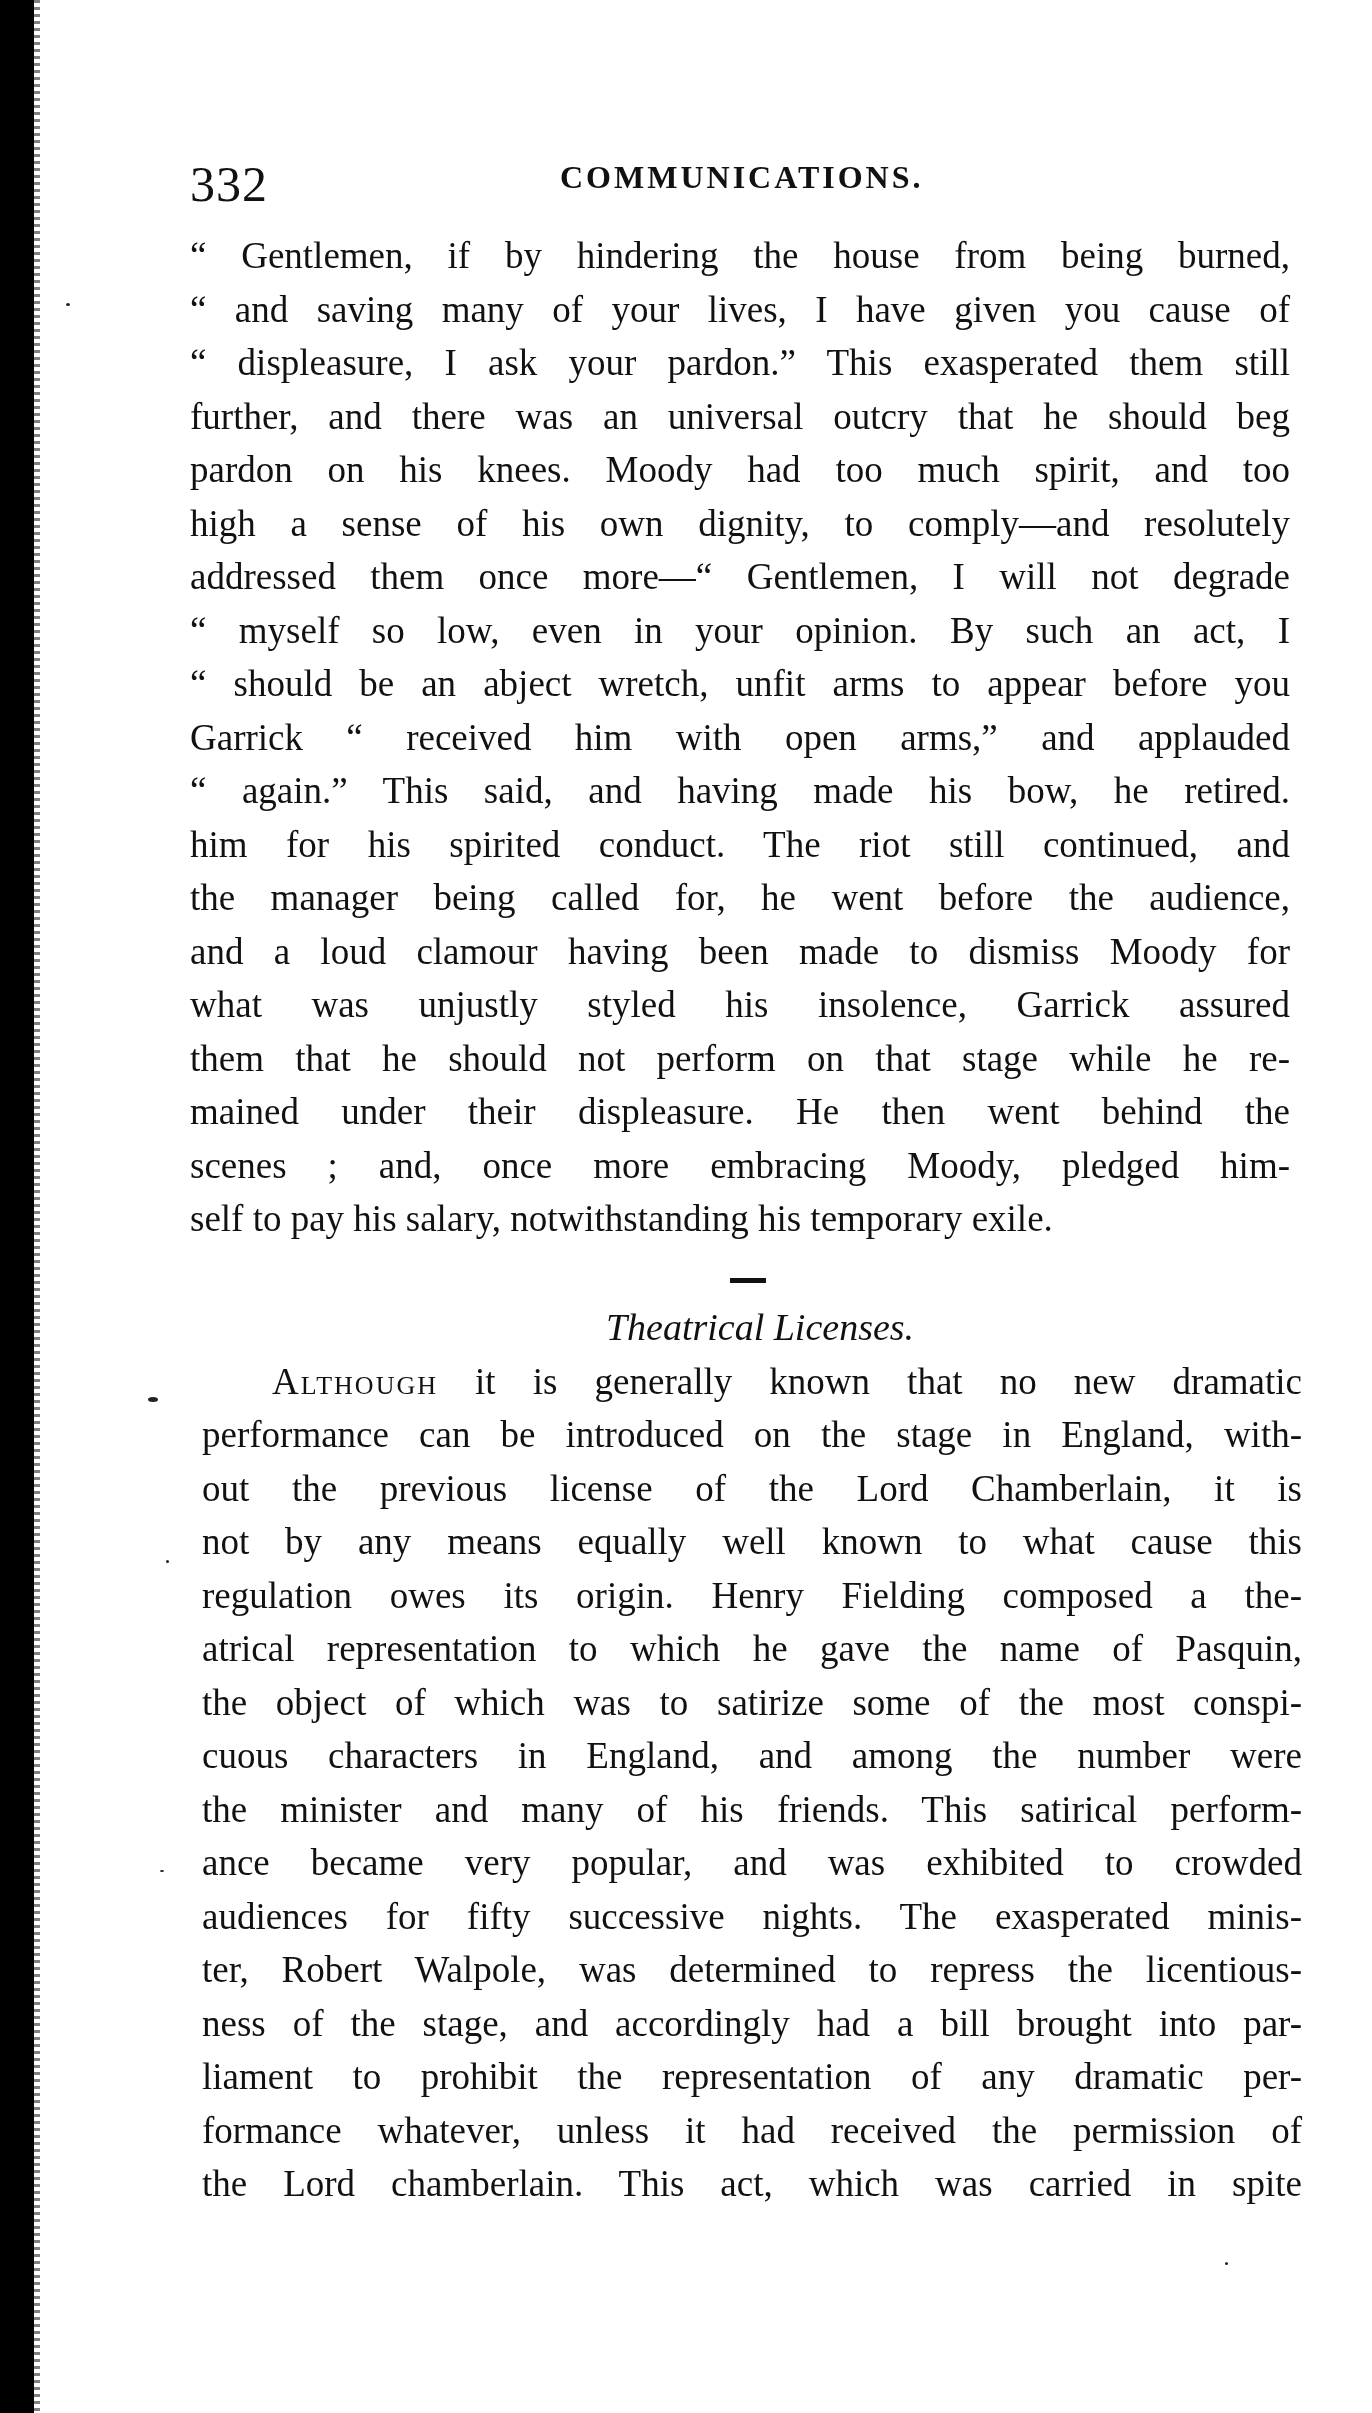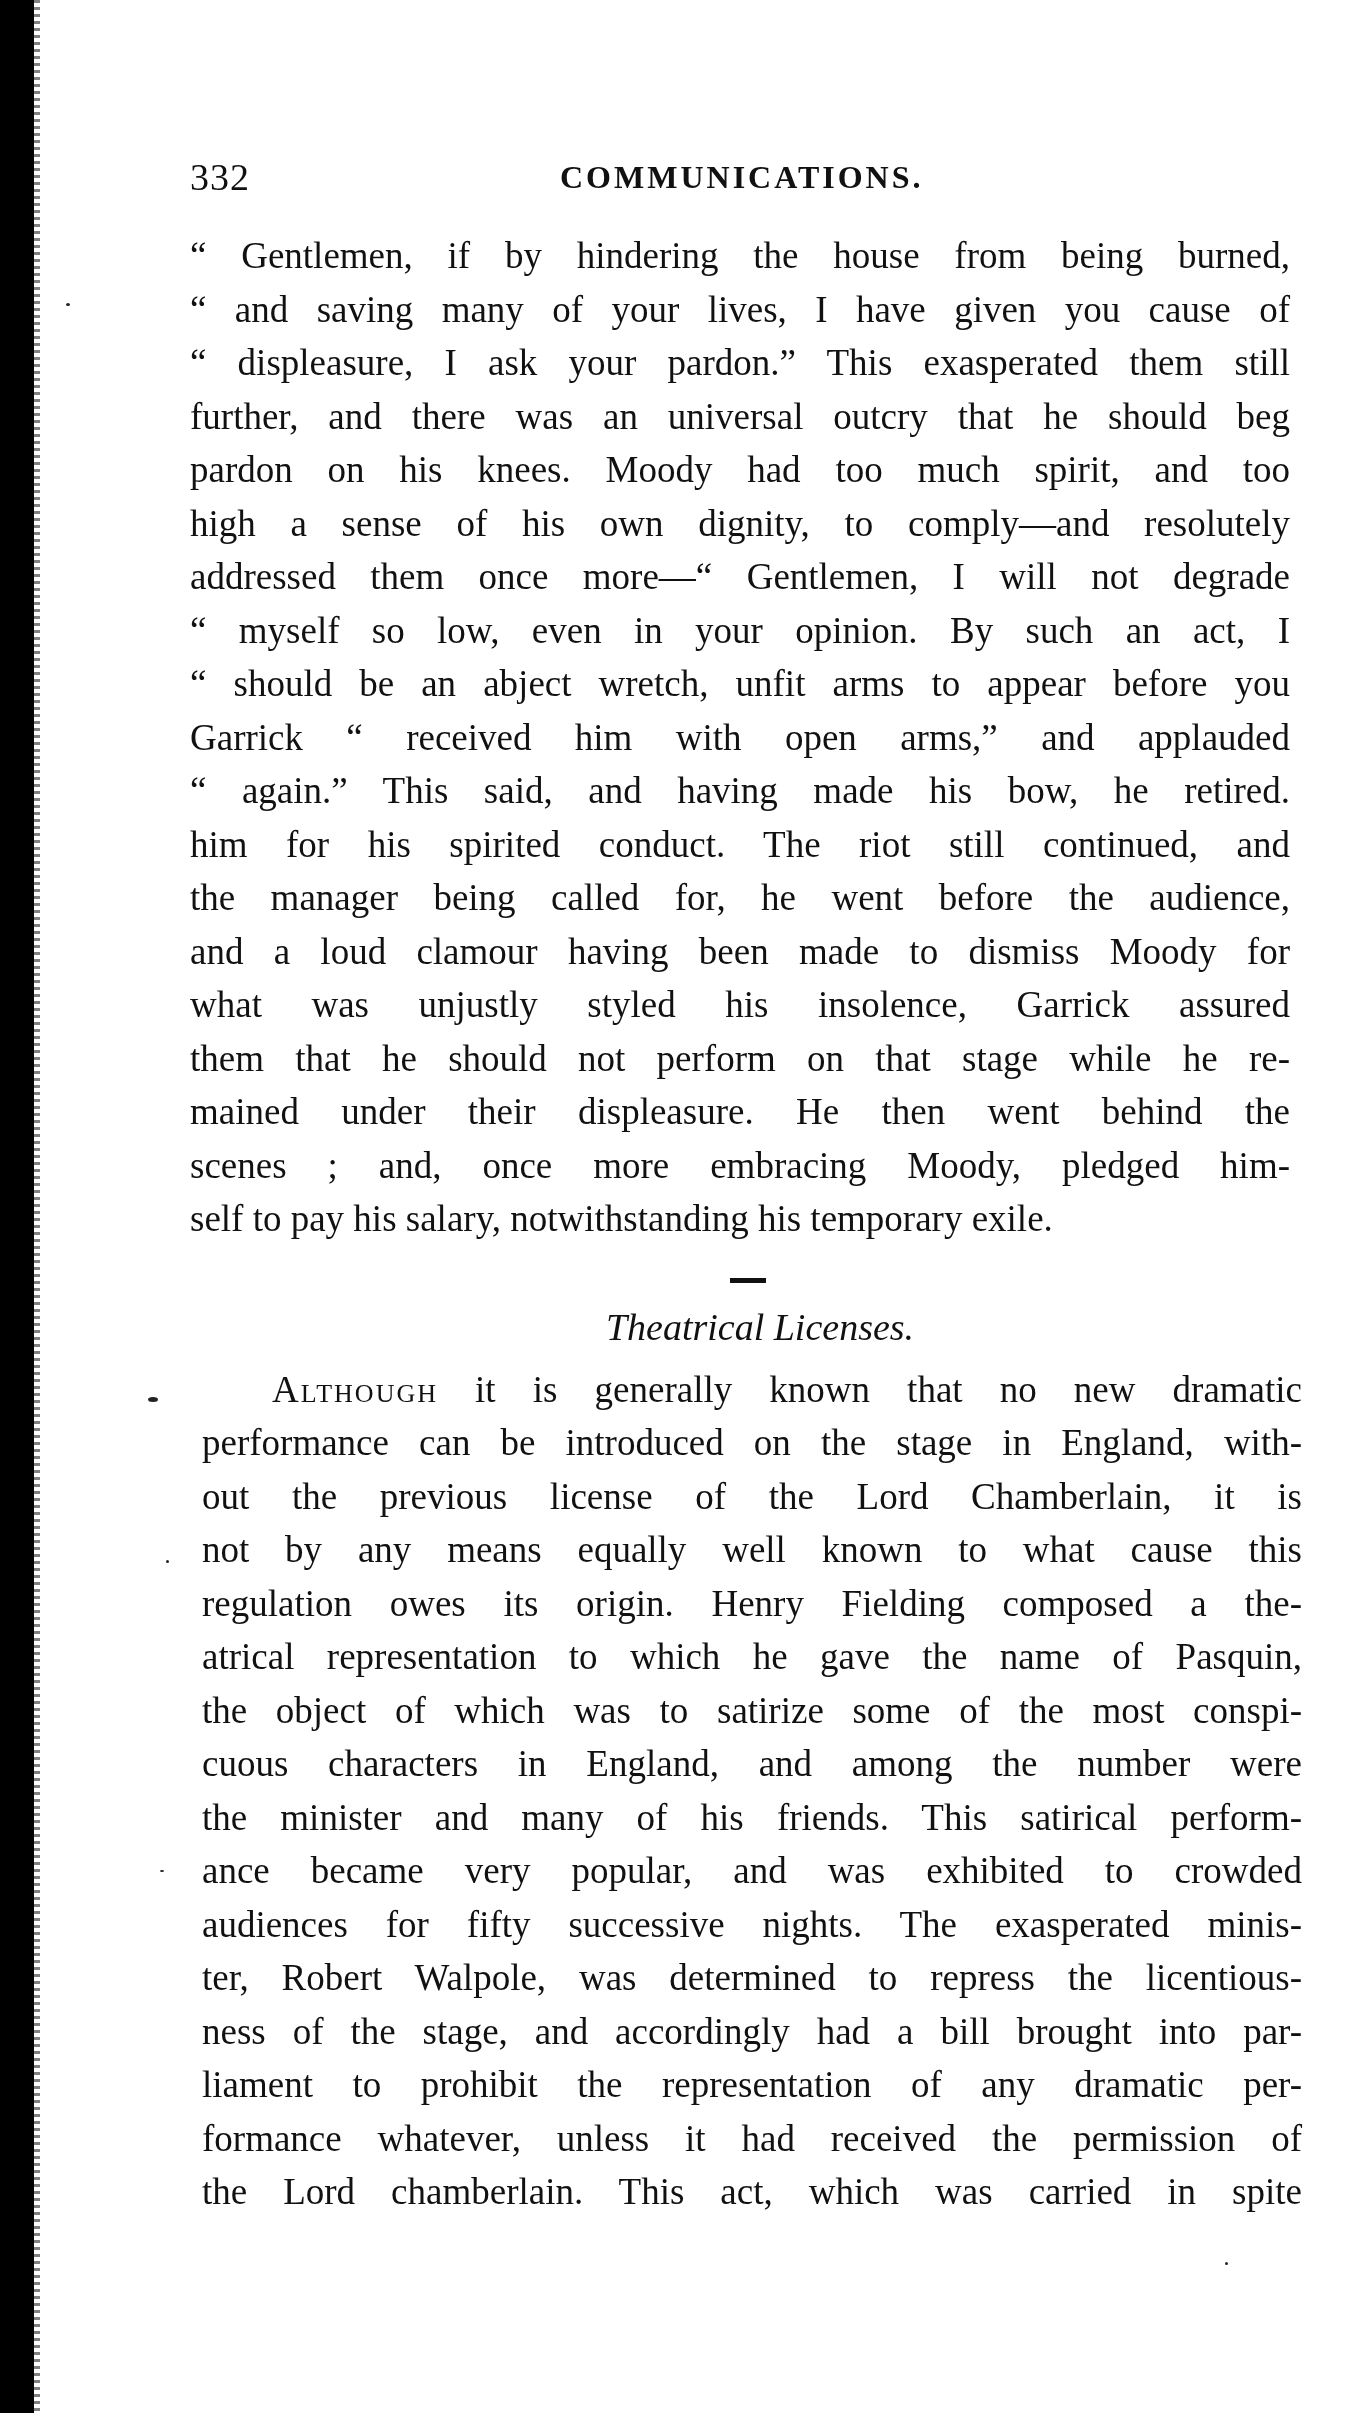--- a/index.html
+++ b/index.html
@@ -41,21 +41,21 @@
     }
     .running-head {
       position: relative;
       height: 50px;
       margin-bottom: 34px;
     }
     .page-number {
       position: absolute;
       left: 0;
       top: 10px;
-      font-size: 38px;
+      font-size: 50px;
       letter-spacing: 1px;
     }
     .section-head {
       position: absolute;
       left: 370px;
       top: 14px;
       font-size: 32px;
       font-weight: bold;
       letter-spacing: 3px;
     }
@@ -79,21 +79,21 @@
       height: 5px;
       background: #111;
       margin: 32px auto 22px auto;
       position: relative;
       left: 8px;
     }
     .article-title {
       text-align: center;
       font-style: italic;
       font-size: 38px;
-      margin: 0 0 14px 0;
+      margin: 0 0 6px 0;
       position: relative;
       left: 20px;
     }
     .para2 {
       font-size: 37px;
       line-height: 53.5px;
       position: relative;
       left: 12px;
     }
     .smallcaps {

